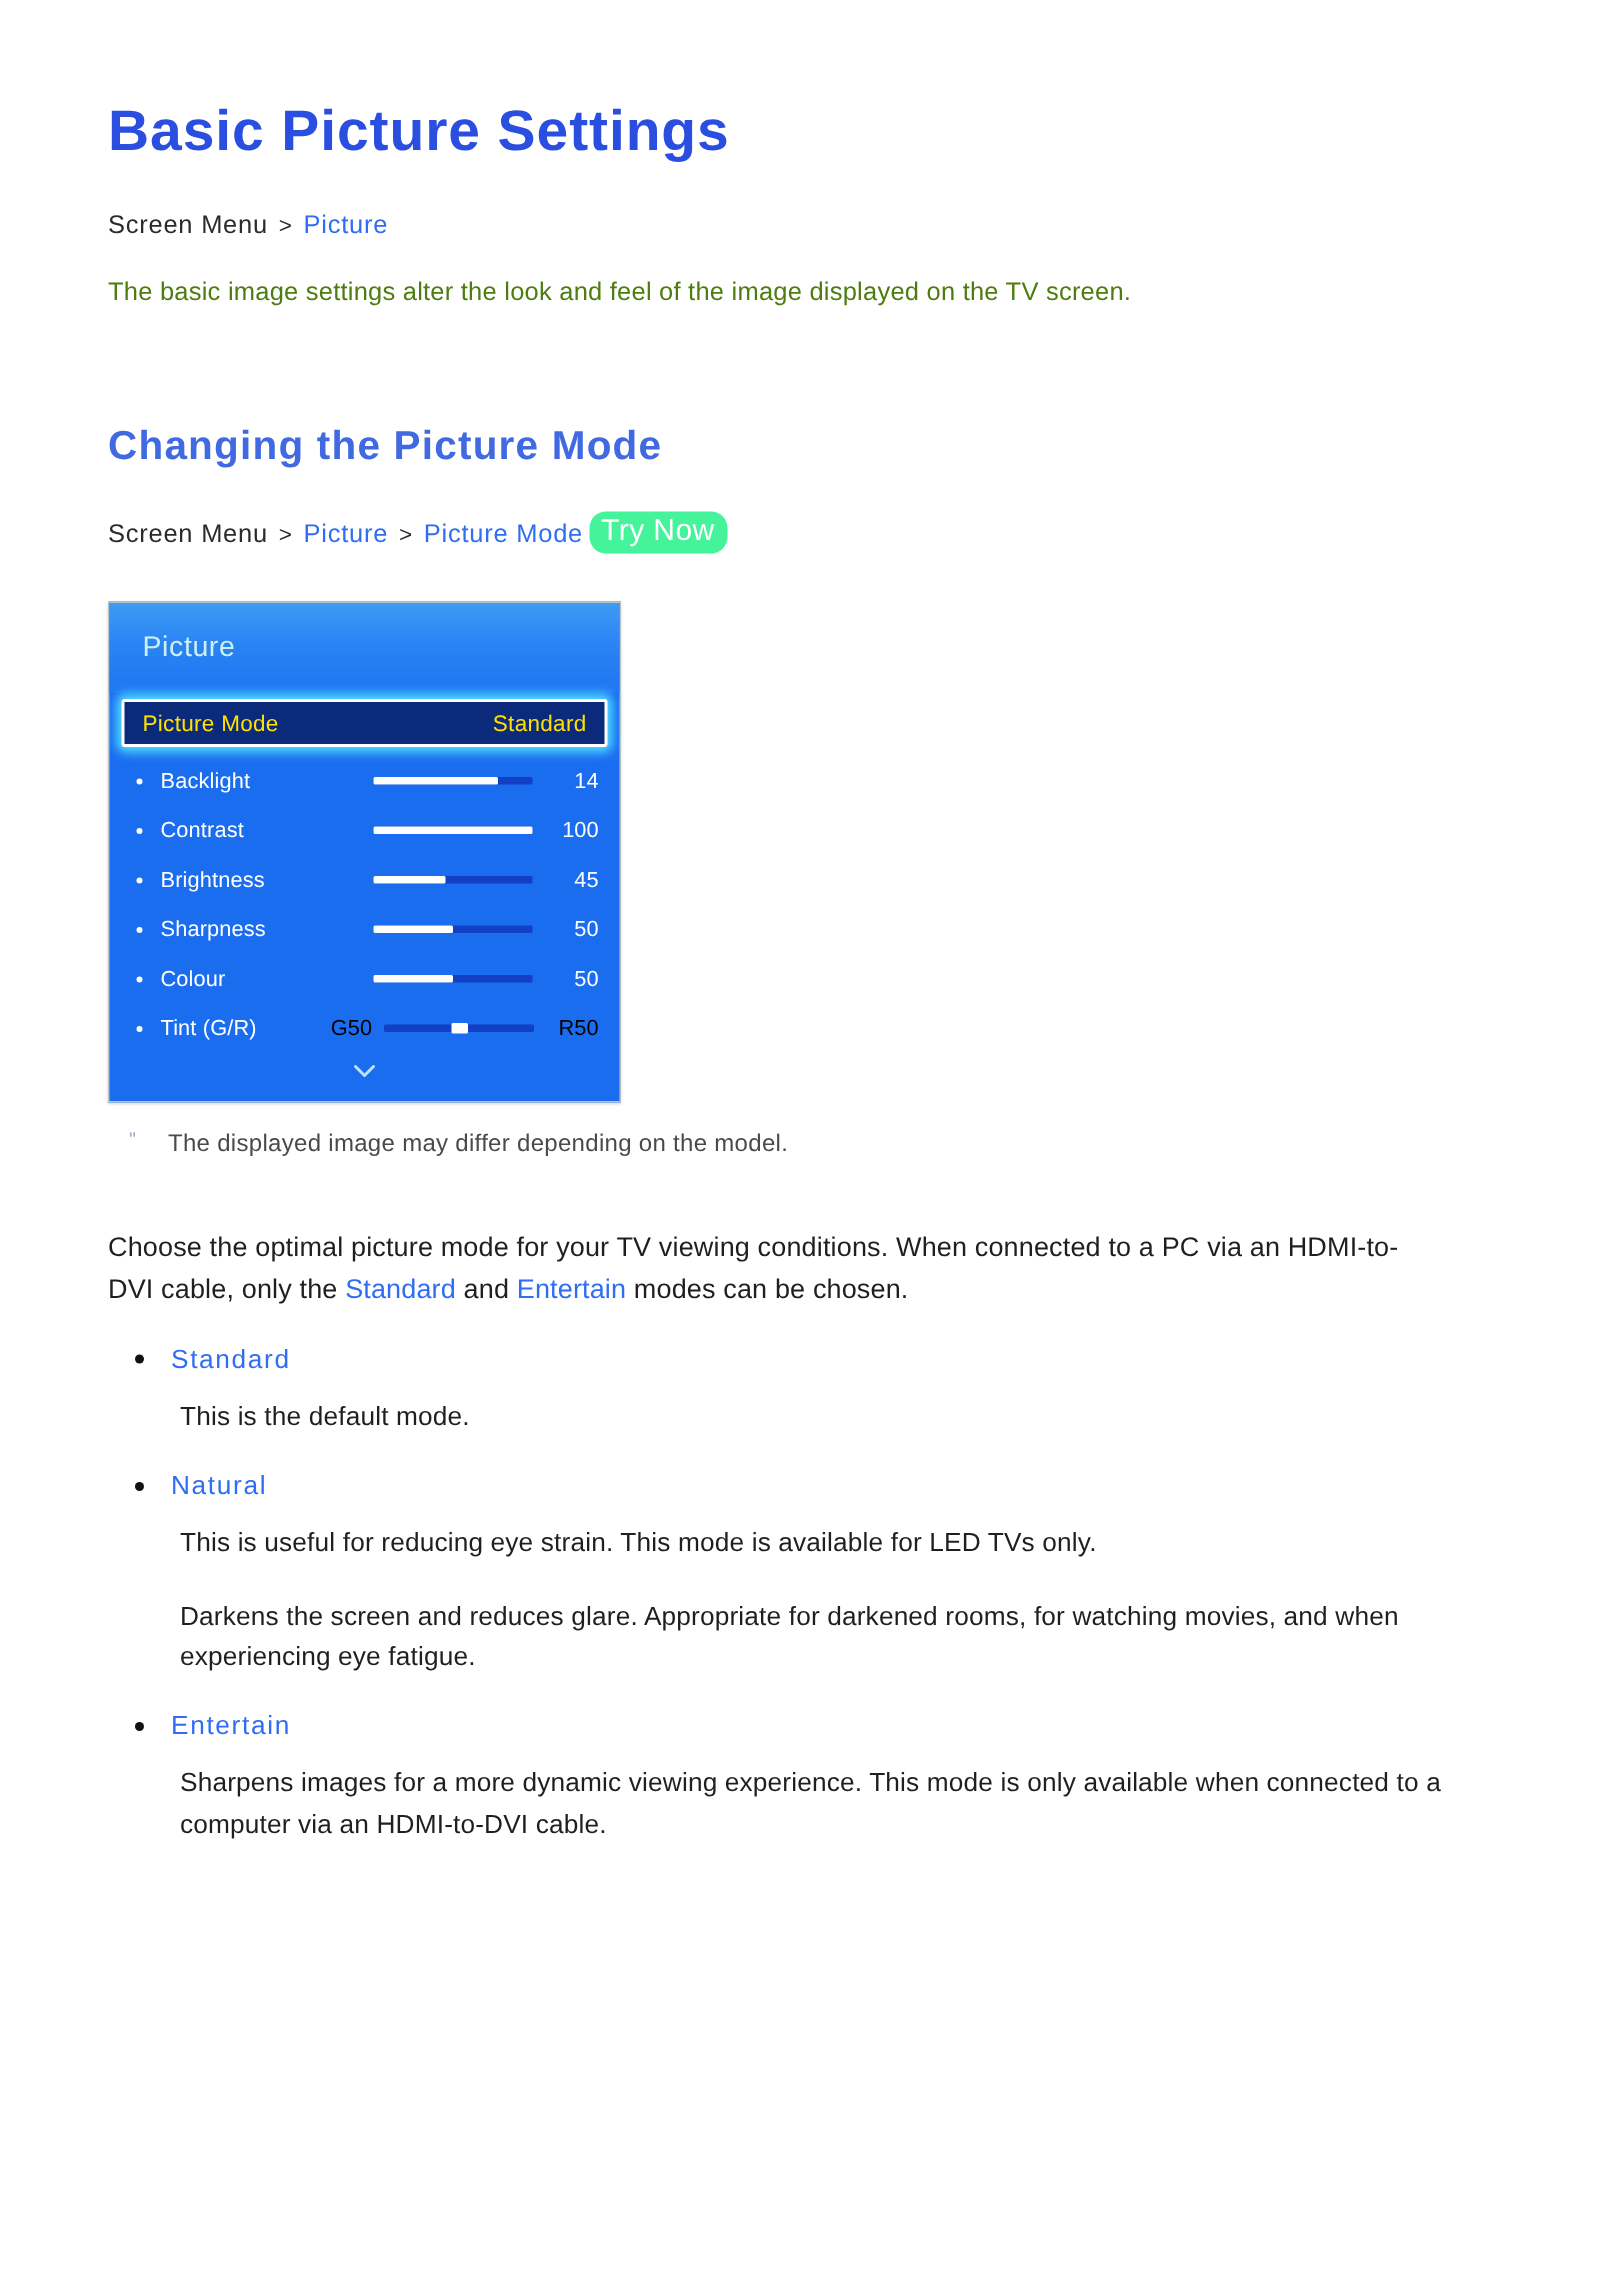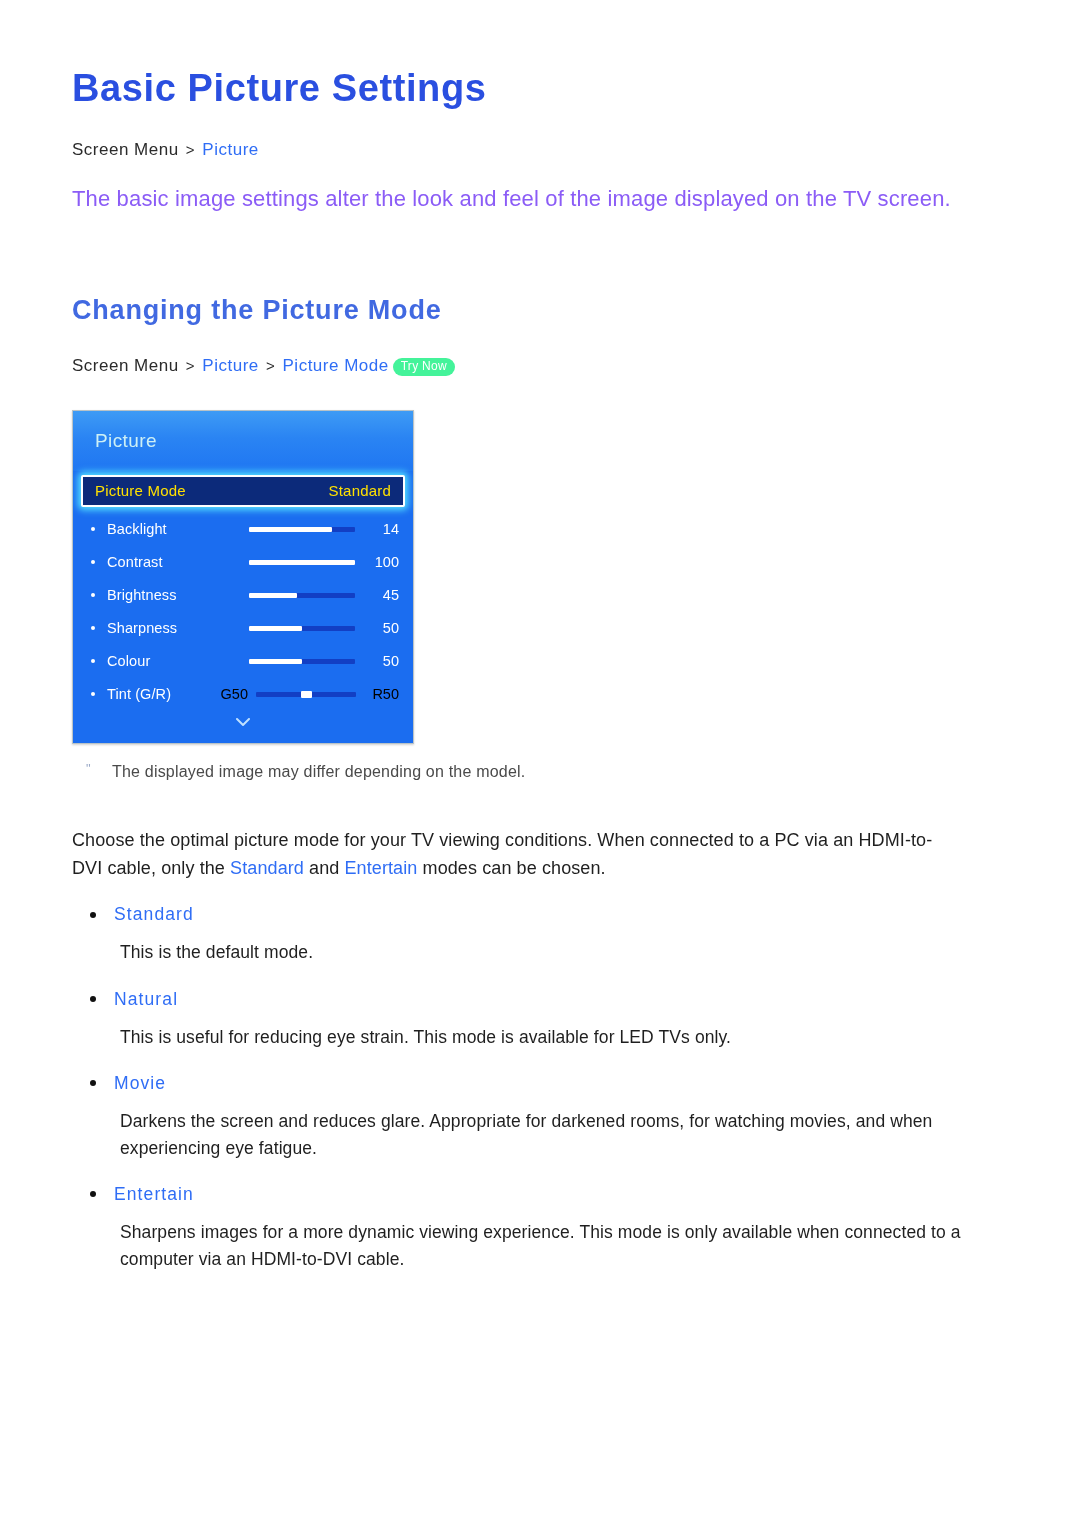--- a/index.html
+++ b/index.html
@@ -58,33 +58,33 @@
   }
   .breadcrumb .link {
     color: #2f6df5;
   }
   .badge-trynow {
     display: inline-block;
     background: #44f39a;
     color: #ffffff;
     border-radius: 11px;
     padding: 1px 8px 2px 8px;
-    font-size: 12px;
+    font-size: 20px;
     line-height: 1.25;
     letter-spacing: 0.3px;
     margin-left: 4px;
     vertical-align: 1px;
   }
 
   
   .intro {
-    font-size: 22px;
+    font-size: 17px;
     line-height: 1.55;
     margin-top: 20px;
-    color: #8b5cf6;
+    color: #4d7c0f;
     letter-spacing: 0.15px;
   }
 
   
   .osd-wrap {
     margin-top: 32px;
   }
   .osd {
     position: relative;
     width: 342px;
@@ -410,24 +410,20 @@
 
     <div class="mode-item">
       <div class="mode-head">
         <span class="bullet"></span>
         <span class="mtitle">Natural</span>
       </div>
       <div class="mode-desc">This is useful for reducing eye strain. This mode is available for LED TVs only.</div>
     </div>
 
     <div class="mode-item">
-      <div class="mode-head">
-        <span class="bullet"></span>
-        <span class="mtitle">Movie</span>
-      </div>
       <div class="mode-desc">Darkens the screen and reduces glare. Appropriate for darkened rooms, for watching movies, and when experiencing eye fatigue.</div>
     </div>
 
     <div class="mode-item">
       <div class="mode-head">
         <span class="bullet"></span>
         <span class="mtitle">Entertain</span>
       </div>
       <div class="mode-desc">Sharpens images for a more dynamic viewing experience. This mode is only available when connected to a computer via an HDMI-to-DVI cable.</div>
     </div>

